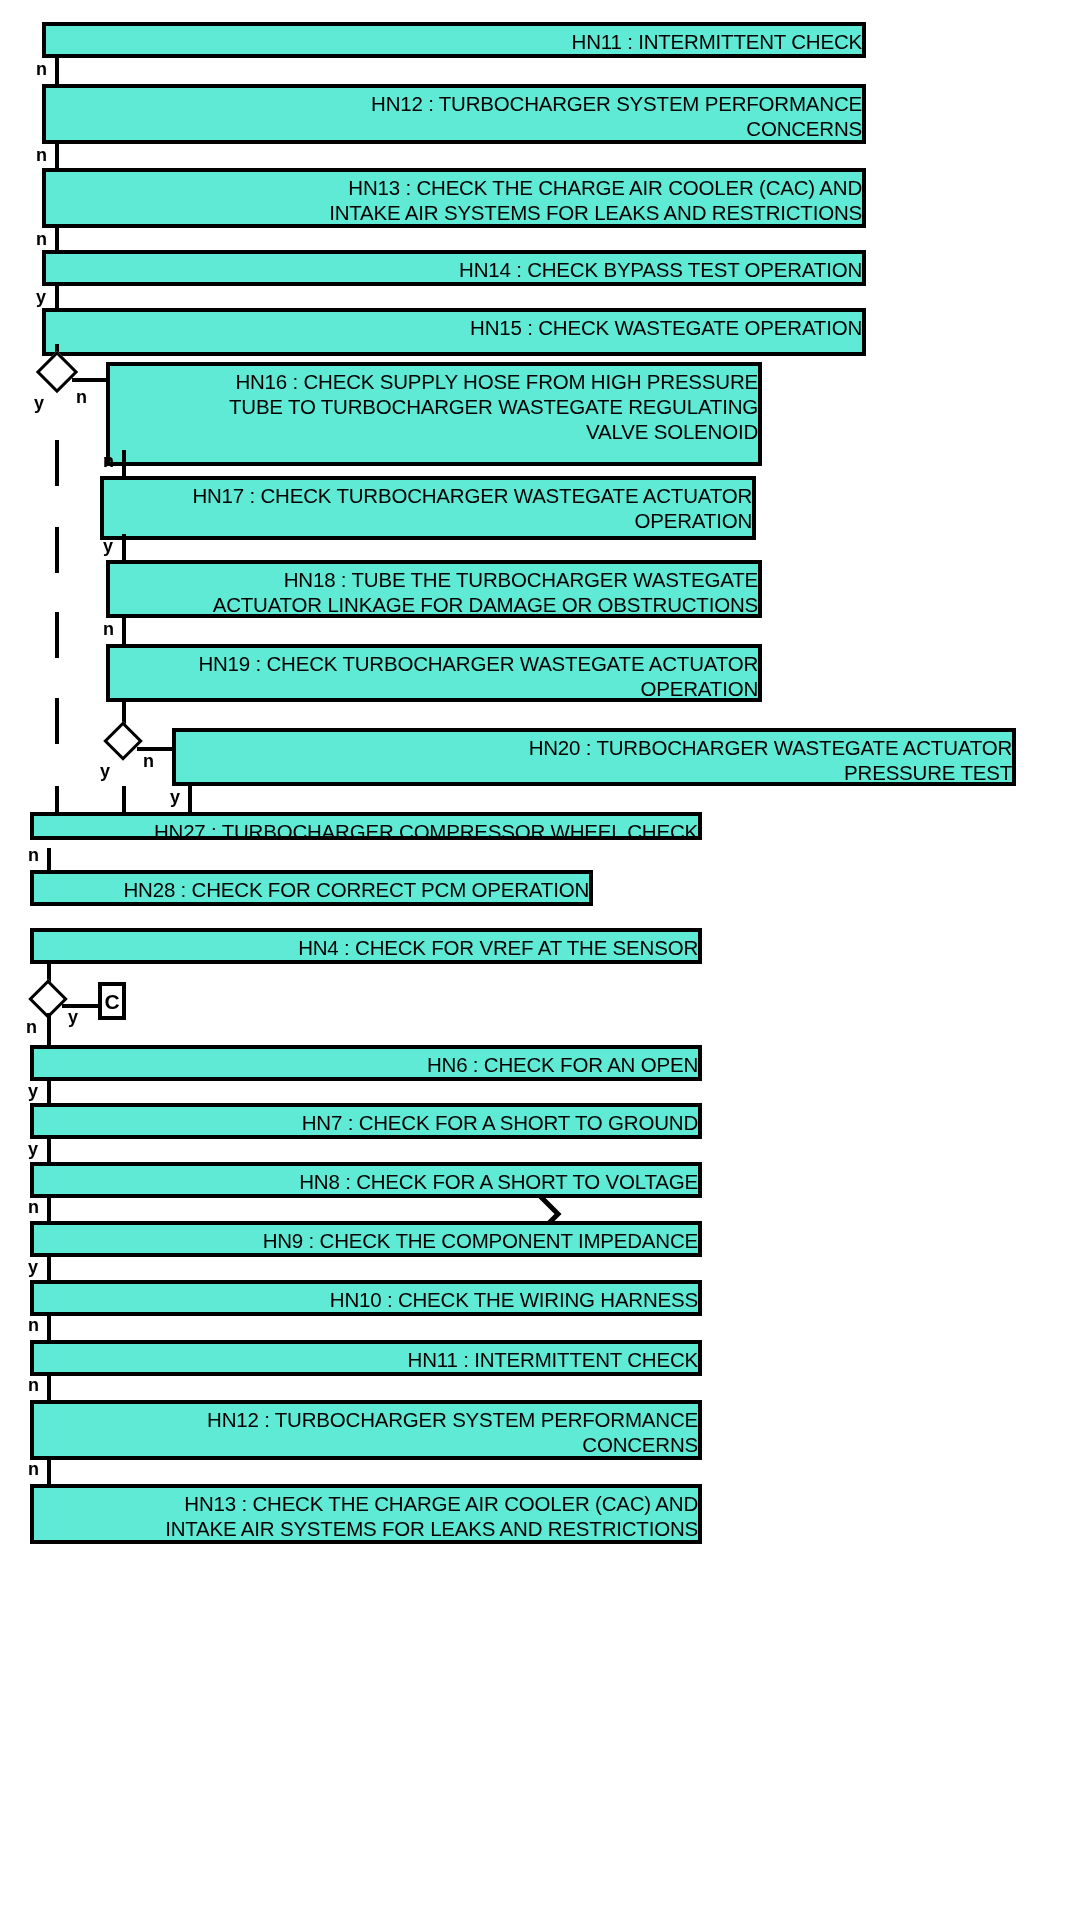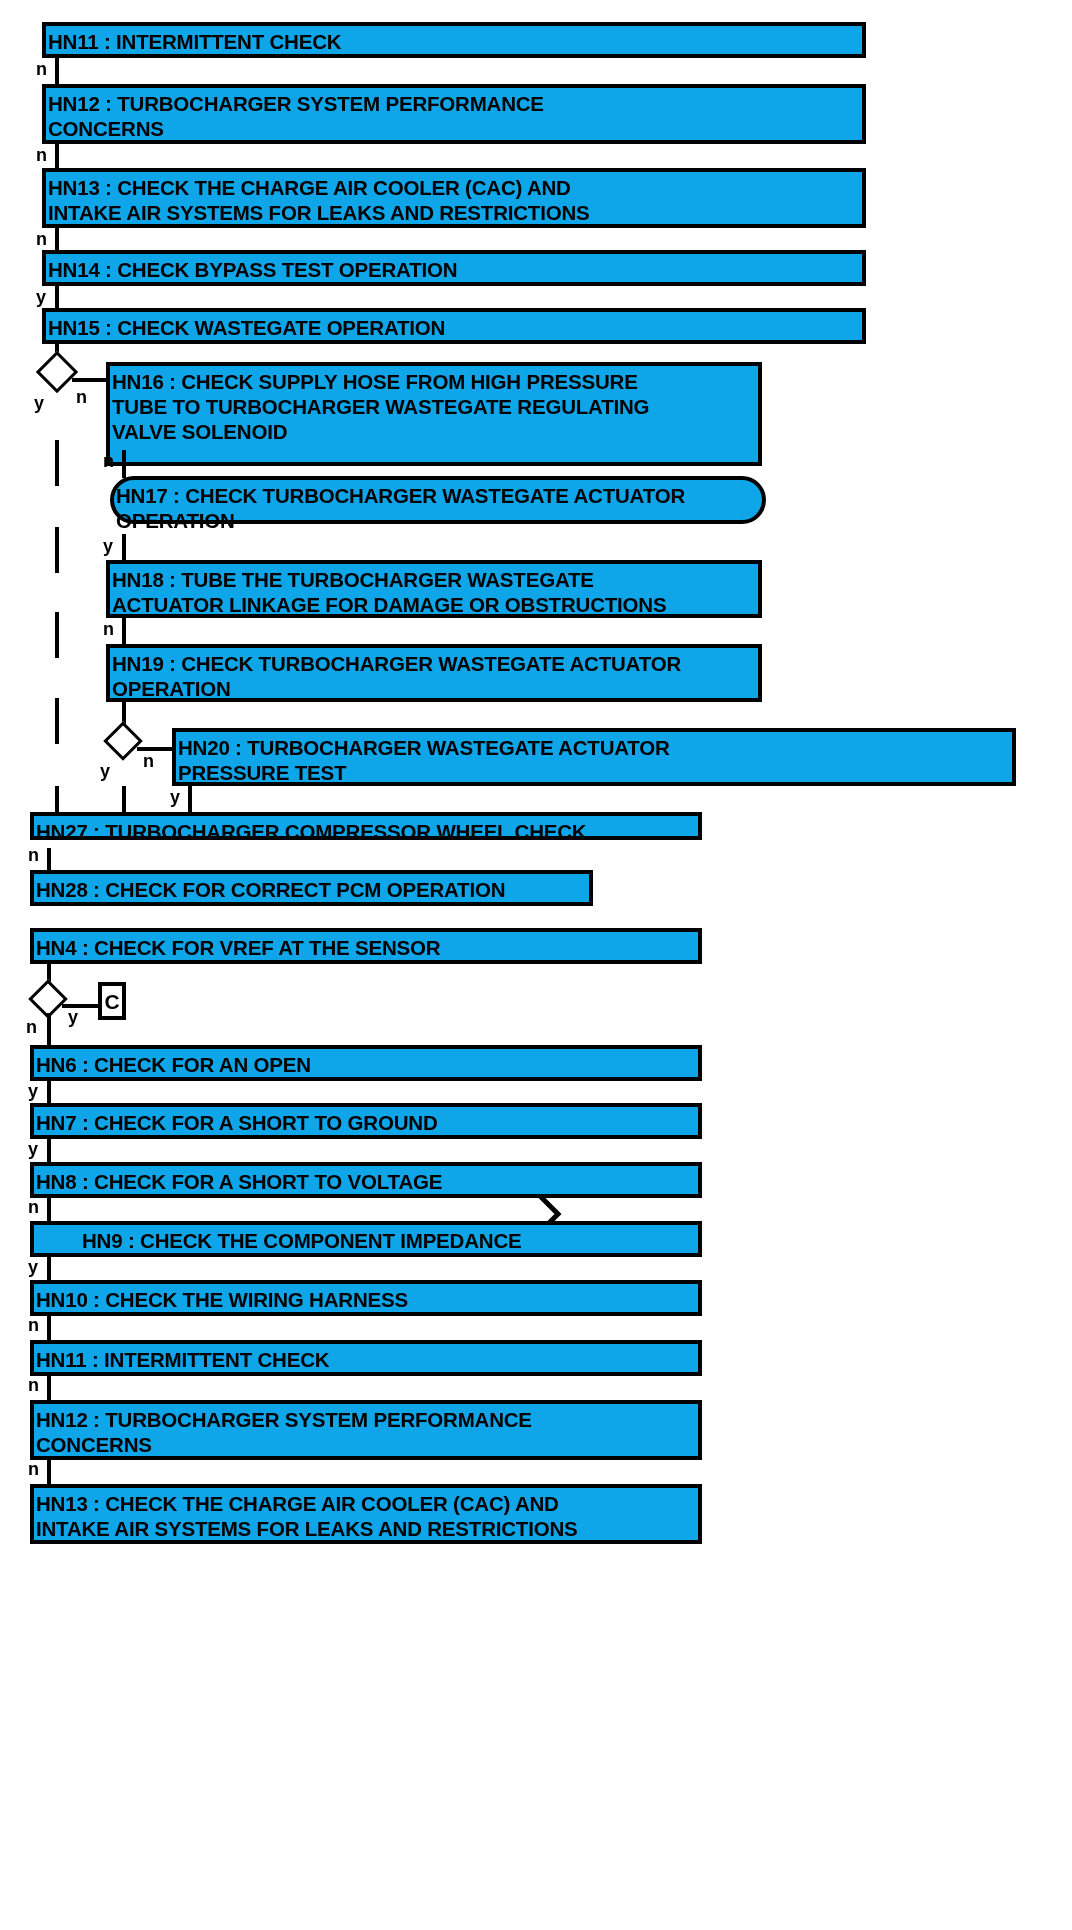--- a/index.html
+++ b/index.html
@@ -3,31 +3,31 @@
 <meta charset="utf-8">
 <style>
   html,body{margin:0;padding:0;background:#fff;}
   body{font-family:"Liberation Sans",sans-serif;}
   #canvas{position:relative;width:1072px;height:1930px;background:#fff;overflow:hidden;}
 
   
   .node{
     position:absolute;
     border:4px solid #000;
-    background:#0ea5e9;
+    background:#5eead4;
     box-sizing:border-box;
     font-family:"Liberation Sans",sans-serif;
-    font-weight:bold;
+    font-weight:normal;
     font-size:20.5px;
     line-height:25px;
     color:#000;
     letter-spacing:-0.2px;
     padding:3px 0 3px 2px;
     white-space:pre-line;
-    text-align:left;
+    text-align:right;
   }
 
   
   .lbl{
     position:absolute;
     font-family:"Liberation Sans",sans-serif;
     font-weight:bold;
     font-size:18px;
     line-height:18px;
     color:#000;
@@ -75,21 +75,21 @@
 
   <div class="node" style="left:42px;top:168px;width:824px;height:60px;">HN13 : CHECK THE CHARGE AIR COOLER (CAC) AND
 INTAKE AIR SYSTEMS FOR LEAKS AND RESTRICTIONS</div>
   <div class="vline" style="left:55px;top:228px;height:26px;"></div>
   <div class="lbl" style="left:36px;top:230px;">n</div>
 
   <div class="node" style="left:42px;top:250px;width:824px;height:36px;">HN14 : CHECK BYPASS TEST OPERATION</div>
   <div class="vline" style="left:55px;top:286px;height:26px;"></div>
   <div class="lbl" style="left:36px;top:288px;">y</div>
 
-  <div class="node" style="left:42px;top:308px;width:824px;height:36px;">HN15 : CHECK WASTEGATE OPERATION</div>
+  <div class="node" style="left:42px;top:308px;width:824px;height:48px;">HN15 : CHECK WASTEGATE OPERATION</div>
 
   <div class="vline" style="left:55px;top:344px;height:26px;"></div>
   <div class="diamond" style="left:42px;top:357px;width:30px;height:30px;">
       <i></i>
     </div>
   <div class="lbl" style="left:34px;top:394px;">y</div>
   <div class="hline" style="left:72px;top:378px;width:34px;"></div>
   <div class="lbl" style="left:76px;top:388px;">n</div>
 
   <div class="vline" style="left:55px;top:440px;height:46px;"></div>
@@ -97,21 +97,21 @@
   <div class="vline" style="left:55px;top:612px;height:46px;"></div>
   <div class="vline" style="left:55px;top:698px;height:46px;"></div>
   <div class="vline" style="left:55px;top:786px;height:32px;"></div>
 
   <div class="node" style="left:106px;top:362px;width:656px;height:104px;">HN16 : CHECK SUPPLY HOSE FROM HIGH PRESSURE
 TUBE TO TURBOCHARGER WASTEGATE REGULATING
 VALVE SOLENOID</div>
   <div class="vline" style="left:122px;top:450px;height:28px;"></div>
   <div class="lbl" style="left:103px;top:452px;">n</div>
 
-  <div class="node" style="left:110px;top:476px;width:656px;height:48px;border-radius:25px;">HN17 : CHECK TURBOCHARGER WASTEGATE ACTUATOR
+  <div class="node" style="left:100px;top:476px;width:656px;height:64px;">HN17 : CHECK TURBOCHARGER WASTEGATE ACTUATOR
 OPERATION</div>
   <div class="vline" style="left:122px;top:534px;height:26px;"></div>
   <div class="lbl" style="left:103px;top:537px;">y</div>
 
   <div class="node" style="left:106px;top:560px;width:656px;height:58px;">HN18 : TUBE THE TURBOCHARGER WASTEGATE
 ACTUATOR LINKAGE FOR DAMAGE OR OBSTRUCTIONS</div>
   <div class="vline" style="left:122px;top:618px;height:26px;"></div>
   <div class="lbl" style="left:103px;top:620px;">n</div>
 
   <div class="node" style="left:106px;top:644px;width:656px;height:58px;">HN19 : CHECK TURBOCHARGER WASTEGATE ACTUATOR

